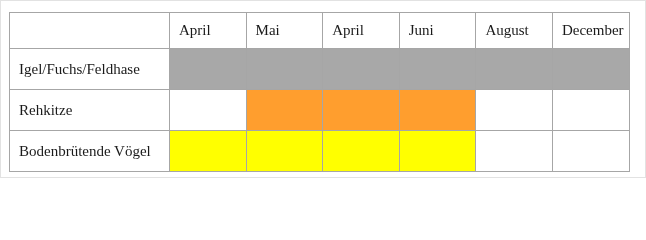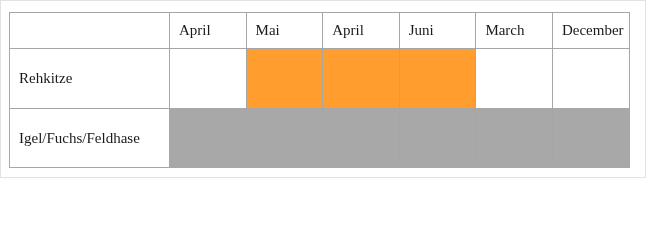--- a/index.html
+++ b/index.html
@@ -104,51 +104,62 @@
         <th>
           <span class="cell-text">Mai</span>
         </th>
         <th>
           <span class="cell-text">April</span>
         </th>
         <th>
           <span class="cell-text">Juni</span>
         </th>
         <th>
-          <span class="cell-text">March</span>
+          <span class="cell-text">August</span>
         </th>
         <th>
           <span class="cell-text">December</span>
         </th>
       </tr>
     </thead>
 
     <tbody>
+
+      <tr>
+        <td class="row-label">
+          <span class="cell-text">Igel/Fuchs/Feldhase</span>
+        </td>
+        <td class="fill-gray"></td>
+        <td class="fill-gray"></td>
+        <td class="fill-gray"></td>
+        <td class="fill-gray"></td>
+        <td class="fill-gray"></td>
+        <td class="fill-gray"></td>
+      </tr>
 
       <tr>
         <td class="row-label">
           <span class="cell-text">Rehkitze</span>
         </td>
         <td class="fill-none"></td>
         <td class="fill-orange"></td>
         <td class="fill-orange"></td>
         <td class="fill-orange"></td>
         <td class="fill-none"></td>
         <td class="fill-none"></td>
       </tr>
 
       <tr>
         <td class="row-label">
-          <span class="cell-text">Igel/Fuchs/Feldhase</span>
+          <span class="cell-text">Bodenbrütende Vögel</span>
         </td>
-        <td class="fill-gray"></td>
-        <td class="fill-gray"></td>
-        <td class="fill-gray"></td>
-        <td class="fill-gray"></td>
-        <td class="fill-gray"></td>
-        <td class="fill-gray"></td>
+        <td class="fill-yellow"></td>
+        <td class="fill-yellow"></td>
+        <td class="fill-yellow"></td>
+        <td class="fill-yellow"></td>
+        <td class="fill-none"></td>
+        <td class="fill-none"></td>
       </tr>
-
 
     </tbody>
   </table>
 
 </div>
 
 </body></html>

